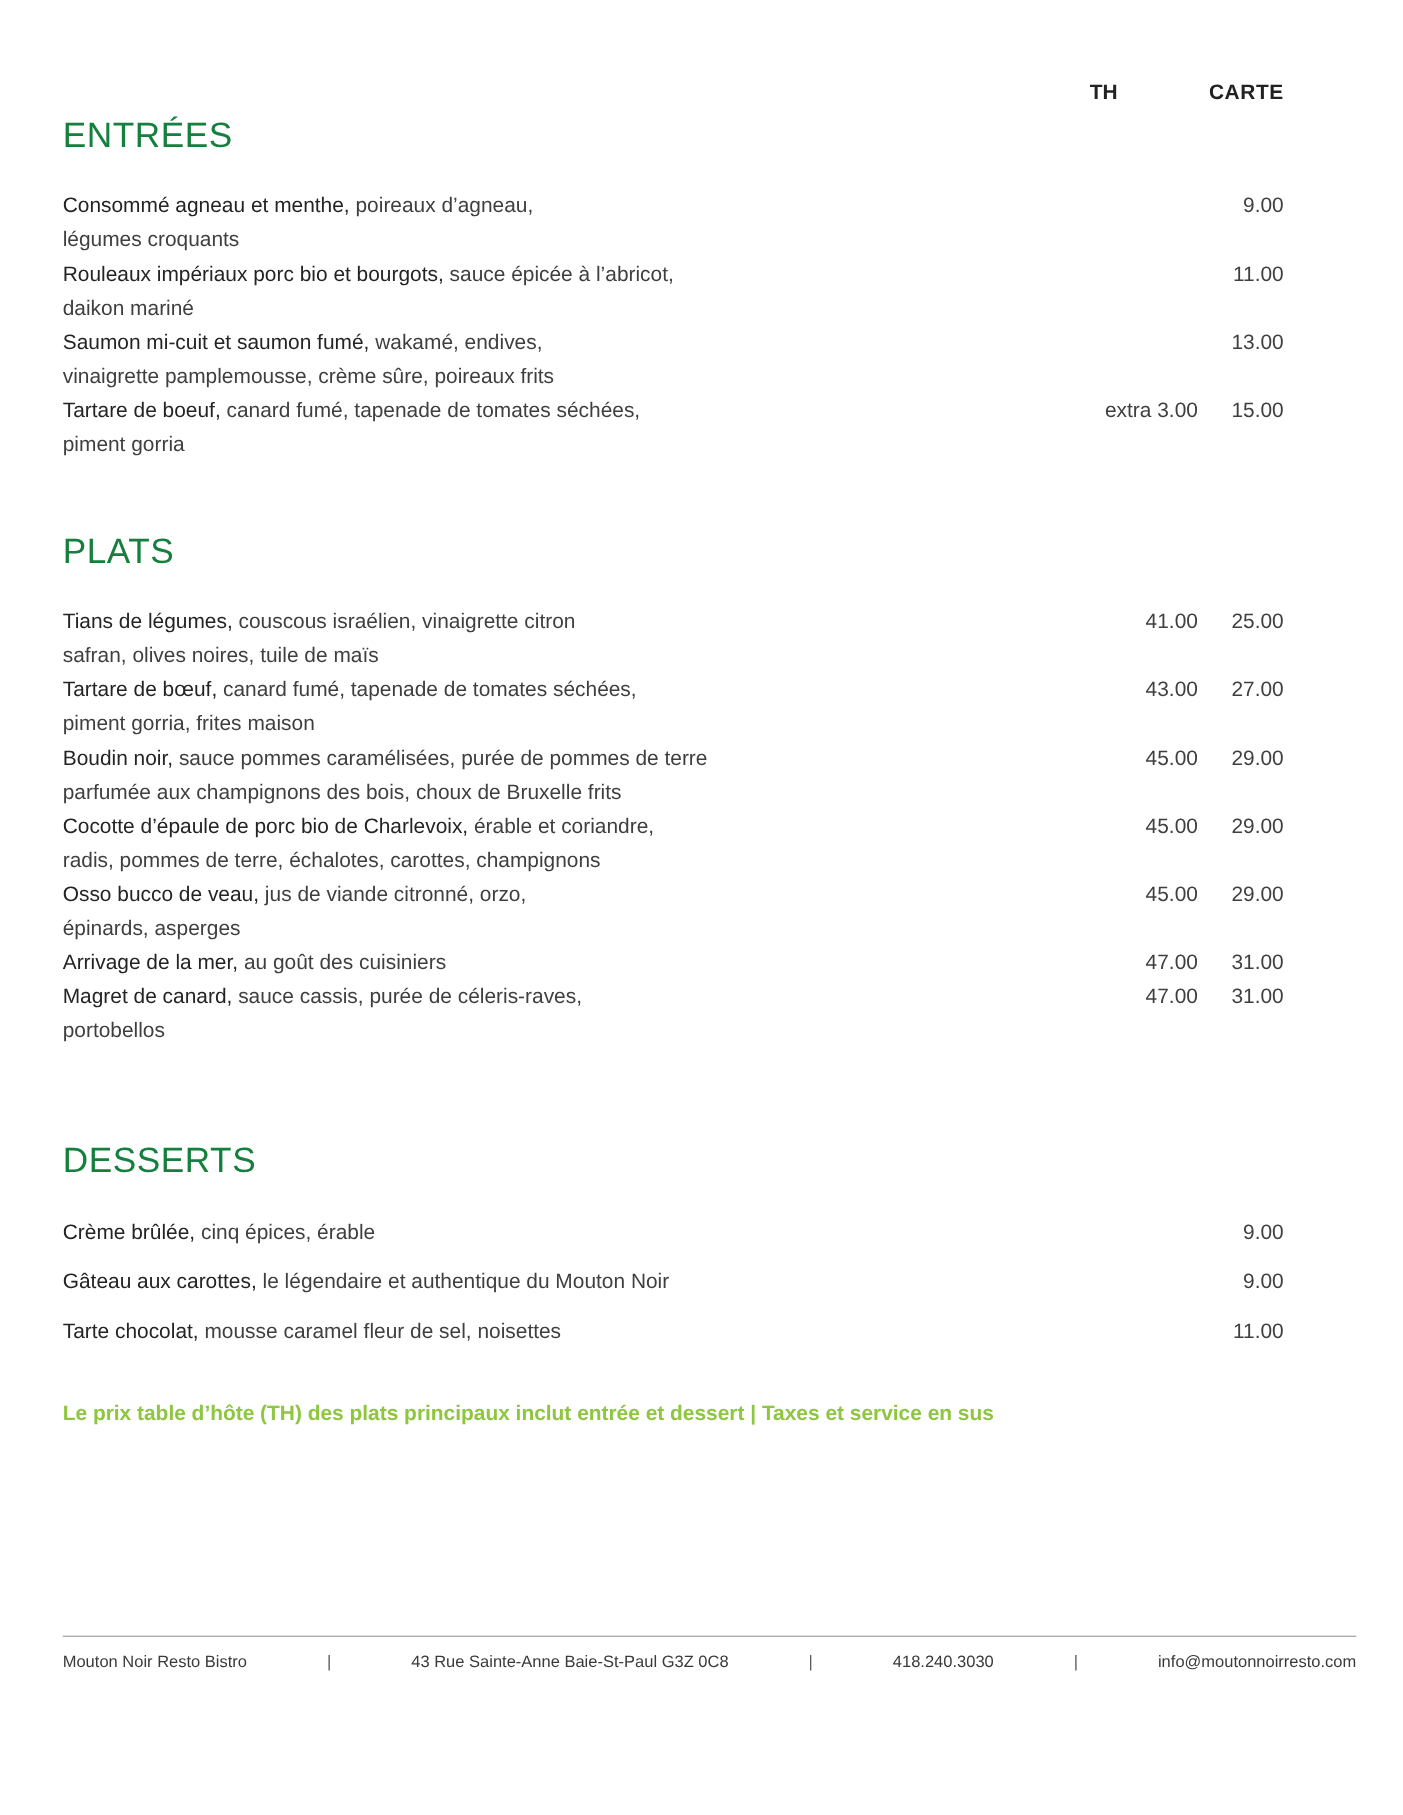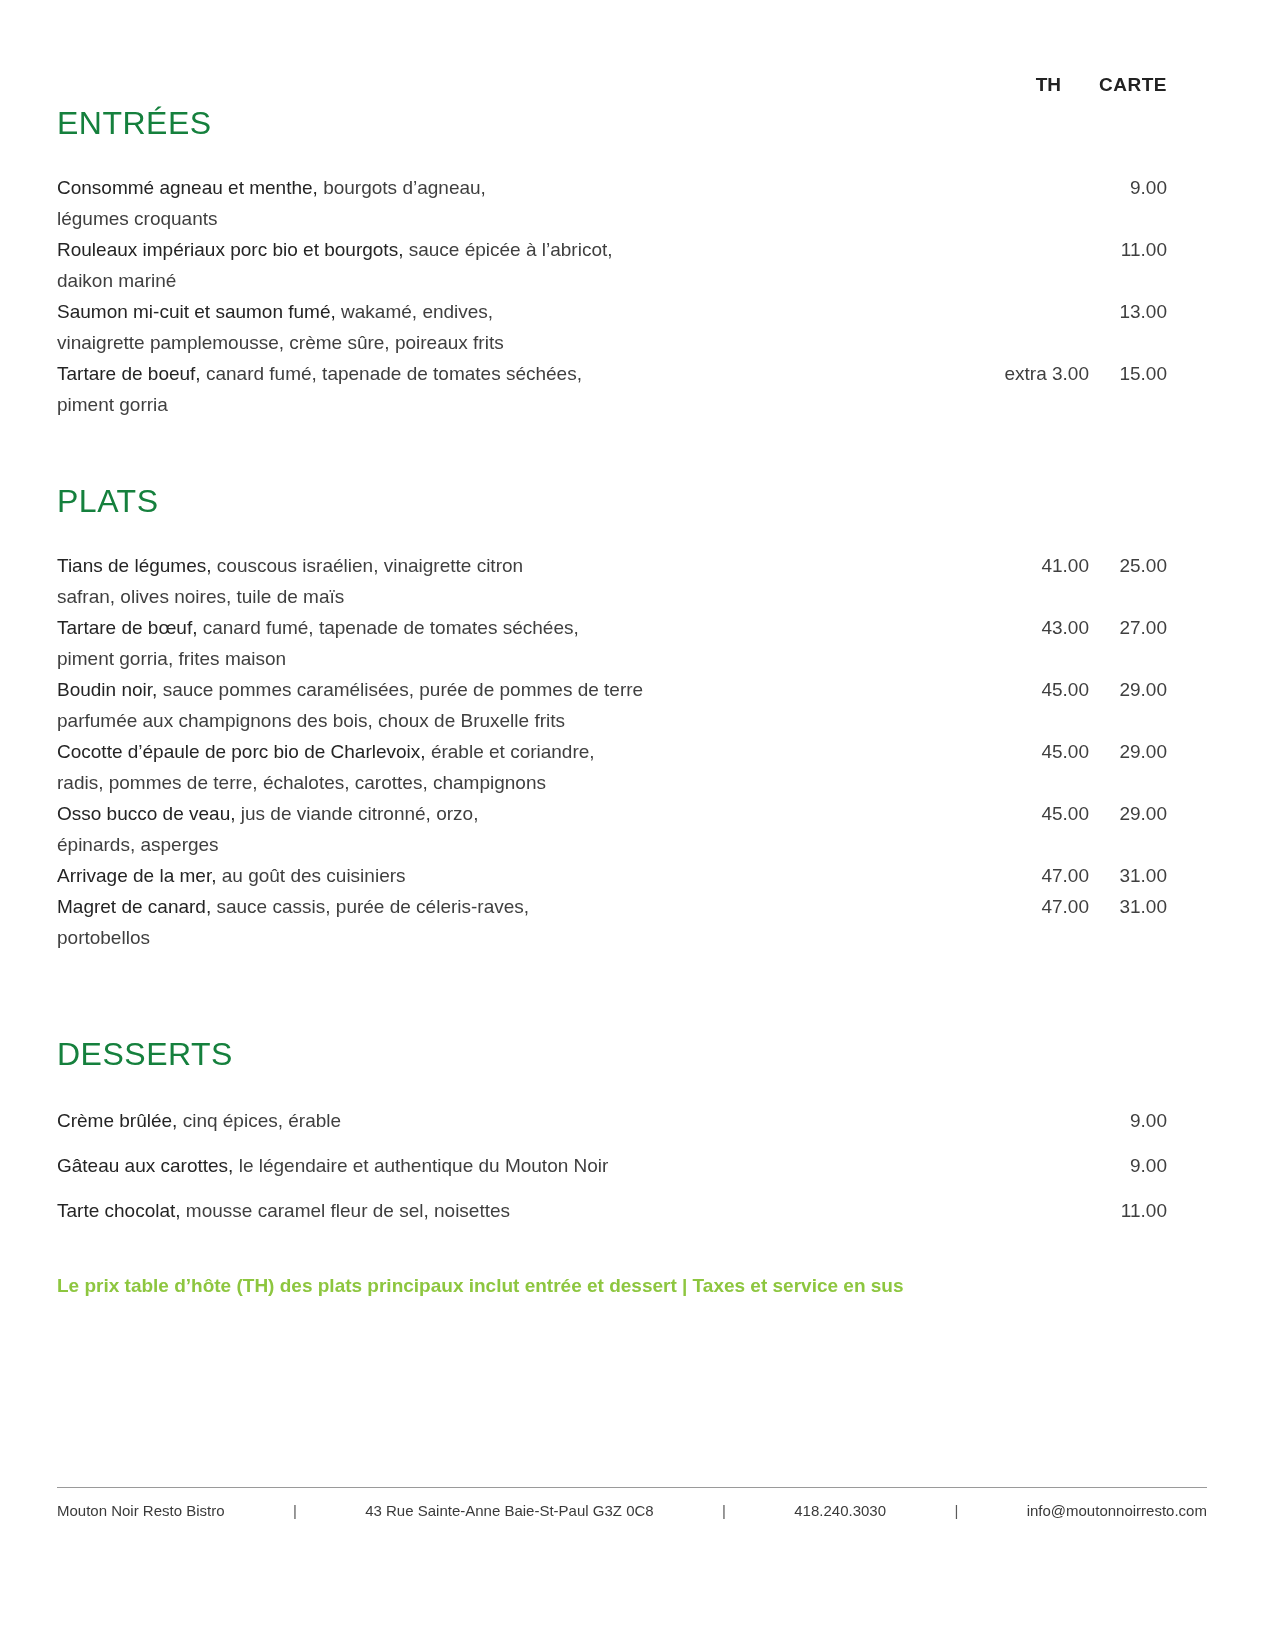--- a/index.html
+++ b/index.html
@@ -6,21 +6,21 @@
   html,body { width:1275px; height:1650px; background:#ffffff; }
   body {
     font-family:"Liberation Sans", sans-serif;
     color:#3a3a3a;
     position:relative;
     overflow:hidden;
   }
   .page { padding:74px 0 0 57px; }
 
   
-  .cols { display:flex; align-items:flex-start; margin-right:108px; height:24px; }
+  .cols { display:flex; align-items:flex-start; margin-right:108px; height:24px;gap:45px; }
   .cols .spacer { flex:1; }
   .col-th { width:95px; text-align:right; padding-right:16px; font-weight:bold; font-size:19px; color:#222; }
   .col-carte { width:90px; text-align:right; font-weight:bold; font-size:19px; color:#222; letter-spacing:0.5px; }
 
   h2 {
     font-size:32px;
     font-weight:normal;
     color:#15803d;
     letter-spacing:0.5px;
     line-height:38px;
@@ -43,21 +43,21 @@
     margin:47px 108px 0 0;
     font-size:19px;
     font-weight:bold;
     color:#8dc63f;
     line-height:26px;
   }
 
   .footer {
     position:absolute;
     left:57px;
-    right:68px;
+    right:42px;
     top:1487px;
     border-top:1px solid #9a9a9a;
     padding-top:14px;
     display:flex;
     justify-content:space-between;
     align-items:baseline;
     font-size:15px;
     color:#3a3a3a;
   }
   .footer .sep { color:#5a5a5a; }
@@ -70,21 +70,21 @@
   <div class="cols">
     <div class="spacer"></div>
     <div class="col-th">TH</div>
     <div class="col-carte">CARTE</div>
   </div>
 
   <h2 class="s1">ENTRÉES</h2>
 
   <div class="row">
     <div class="txt">
-      <div class="l1"><span class="nm">Consommé agneau et menthe,</span> <span class="ds">bourgots d’agneau,</span></div>
+      <div class="l1"><span class="nm">Consommé agneau et menthe,</span> <span class="ds">poireaux d’agneau,</span></div>
       <div class="l2">légumes croquants</div>
     </div>
     <div class="pth"></div>
     <div class="pcarte">9.00</div>
   </div>
 
   <div class="row">
     <div class="txt">
       <div class="l1"><span class="nm">Rouleaux impériaux porc bio et bourgots,</span> <span class="ds">sauce épicée à l’abricot,</span></div>
       <div class="l2">daikon mariné</div>

